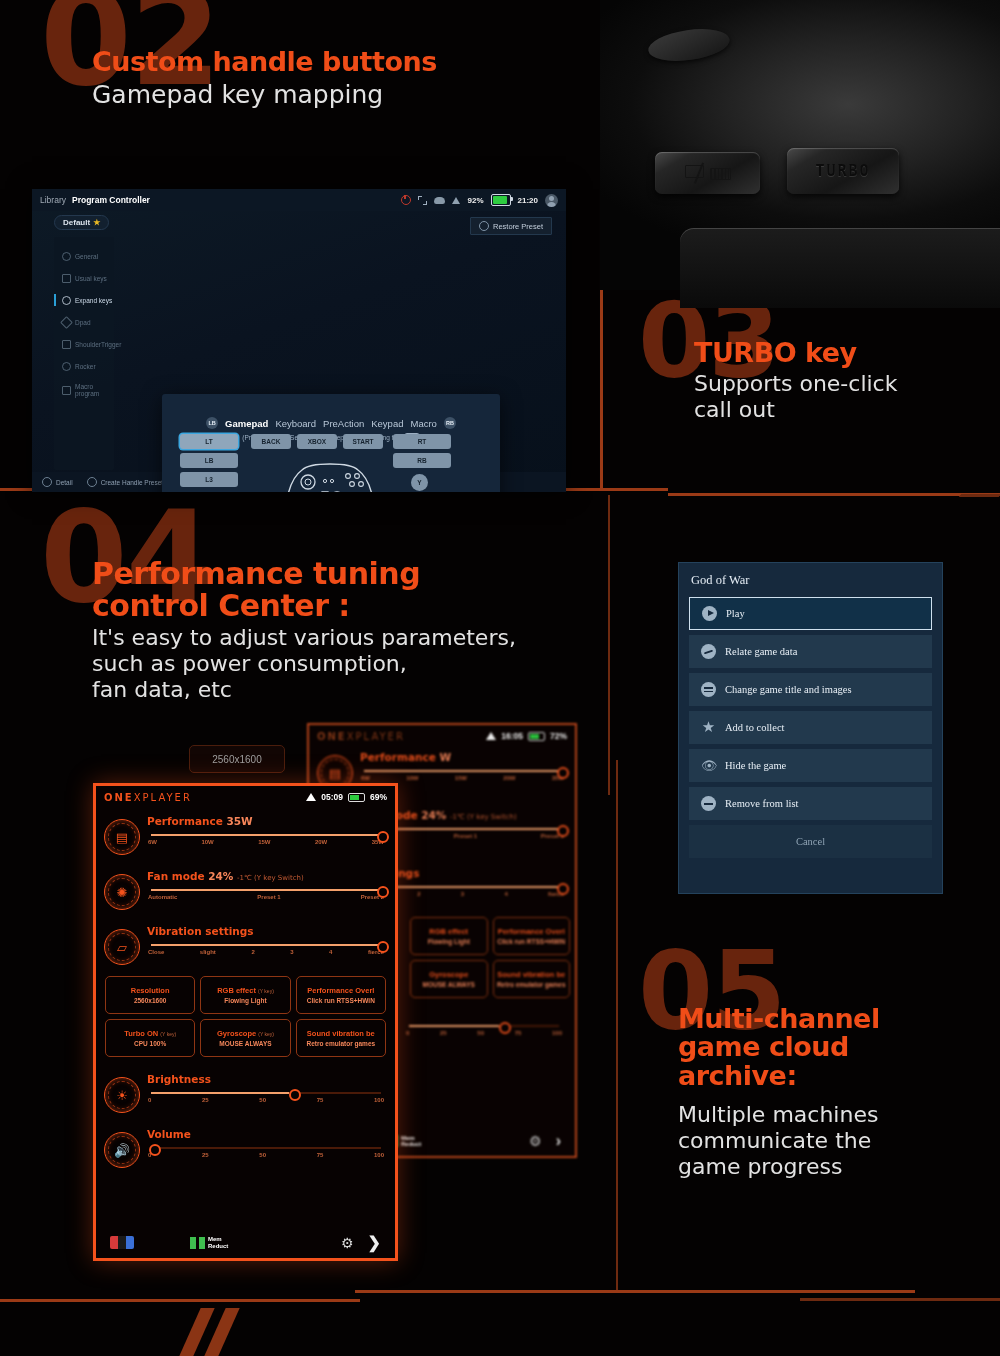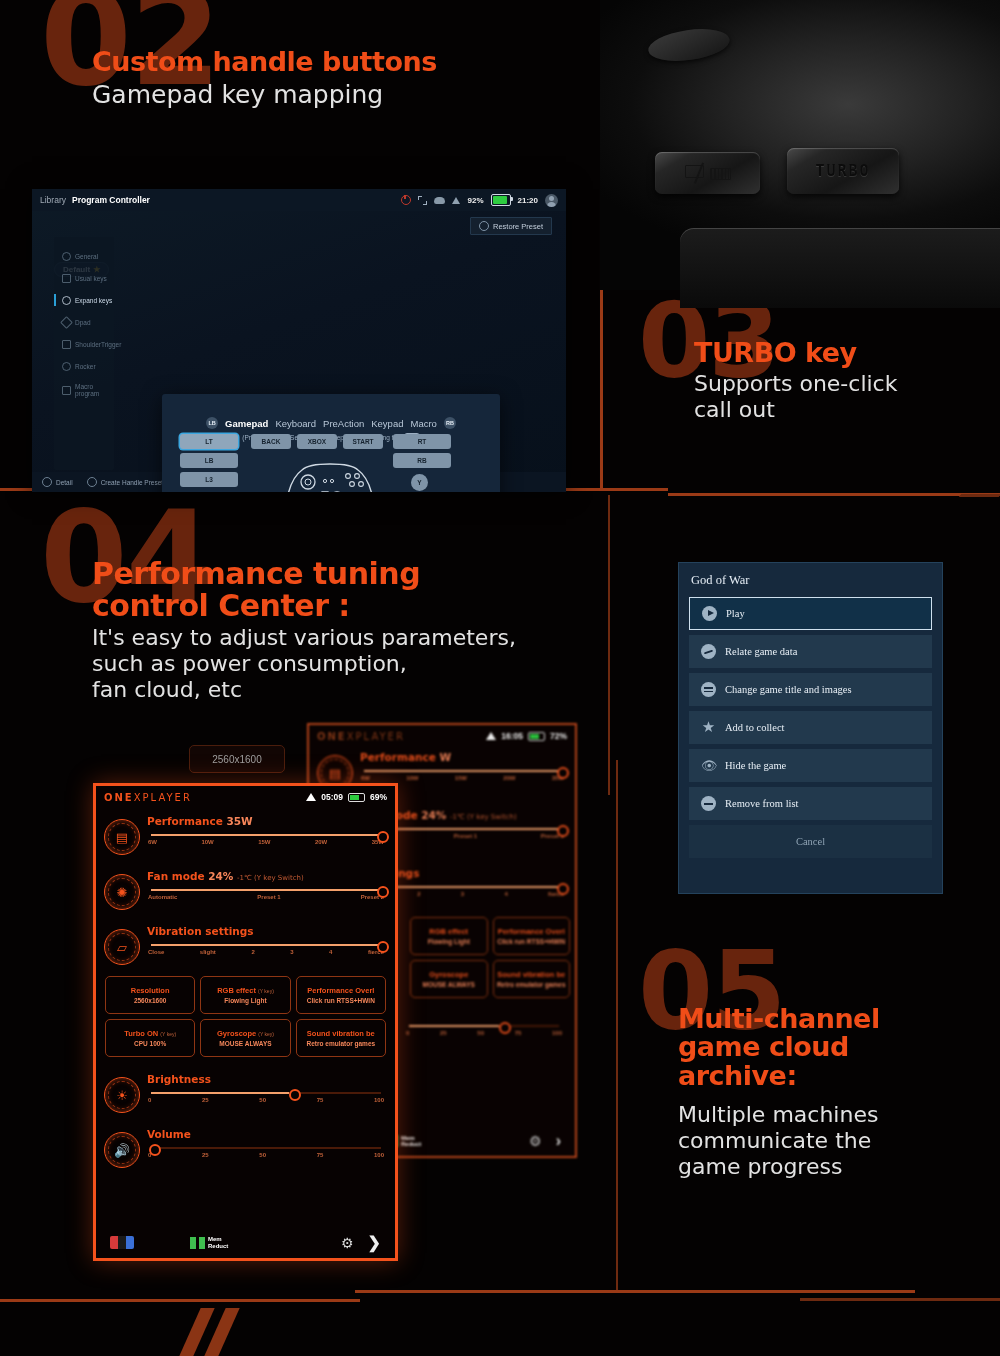--- a/index.html
+++ b/index.html
@@ -58,21 +58,21 @@
   .ic-wifi:before{content:"";position:absolute;left:0;bottom:0;border-left:4.5px solid transparent;border-right:4.5px solid transparent;border-bottom:7px solid #9fb0c0;}
   .batt{width:16px;height:8px;border:1px solid #cfd8e3;border-radius:2px;position:relative;padding:1px;}
   .batt:after{content:"";position:absolute;right:-3px;top:2px;width:2px;height:4px;background:#cfd8e3;border-radius:0 1px 1px 0;}
   .batt i{display:block;height:100%;background:#2ecc40;border-radius:1px;}
   .avatar{width:13px;height:13px;border-radius:50%;background:#4a5866;position:relative;overflow:hidden;}
   .avatar:before{content:"";position:absolute;left:4px;top:2.5px;width:5px;height:5px;border-radius:50%;background:#90a0b0;}
   .avatar:after{content:"";position:absolute;left:2px;top:8.5px;width:9px;height:6px;border-radius:5px 5px 0 0;background:#90a0b0;}
 
   .pc-preset{
     position:absolute;left:22px;top:26px;display:flex;align-items:center;gap:4px;
-    font-size:8px;color:#dbe3ec;margin-top:47px;
+    font-size:8px;color:#dbe3ec;
   }
   .preset-chip{
     background:#12202f;border:1px solid #24384e;border-radius:10px;
     padding:2px 8px;display:flex;align-items:center;gap:3px;font-size:8px;font-weight:700;
   }
   .star{color:#e8b824;font-size:8px;}
   .pc-restore{
     position:absolute;right:14px;top:28px;font-size:7.5px;color:#c3cedb;
     background:#14202e;border:1px solid #23384d;border-radius:1px;padding:3px 8px;
     display:flex;align-items:center;gap:4px;
@@ -403,21 +403,21 @@
     <div class="h-sub" style="font-size:22px;">Supports one-click</div>
     <div class="h-sub" style="font-size:22px;margin-top:0;">call out</div>
   </div>
 
   <div class="ghostnum" style="left:40px;top:508px;font-size:126px;">04</div>
   <div class="headline" style="left:92px;top:558px;width:520px;">
     <div class="h-title" style="font-size:30px;">Performance tuning</div>
     <div class="h-title" style="font-size:30px;">control Center :</div>
     <div class="h-sub" style="font-size:22px;">It's easy to adjust various parameters,</div>
     <div class="h-sub" style="font-size:22px;margin-top:0;">such as power consumption,</div>
-    <div class="h-sub" style="font-size:22px;margin-top:0;">fan cloud, etc</div>
+    <div class="h-sub" style="font-size:22px;margin-top:0;">fan data, etc</div>
   </div>
 
   <div class="cc-back">
     <div class="cc-head">
       <span class="cc-brand bgtxt" style="color:#8a3a18;">
         <span>ONE</span><em>XPLAYER</em>
       </span>
       <span class="rt">
         <span class="wifi-w"></span>
         <span>16:05</span>

